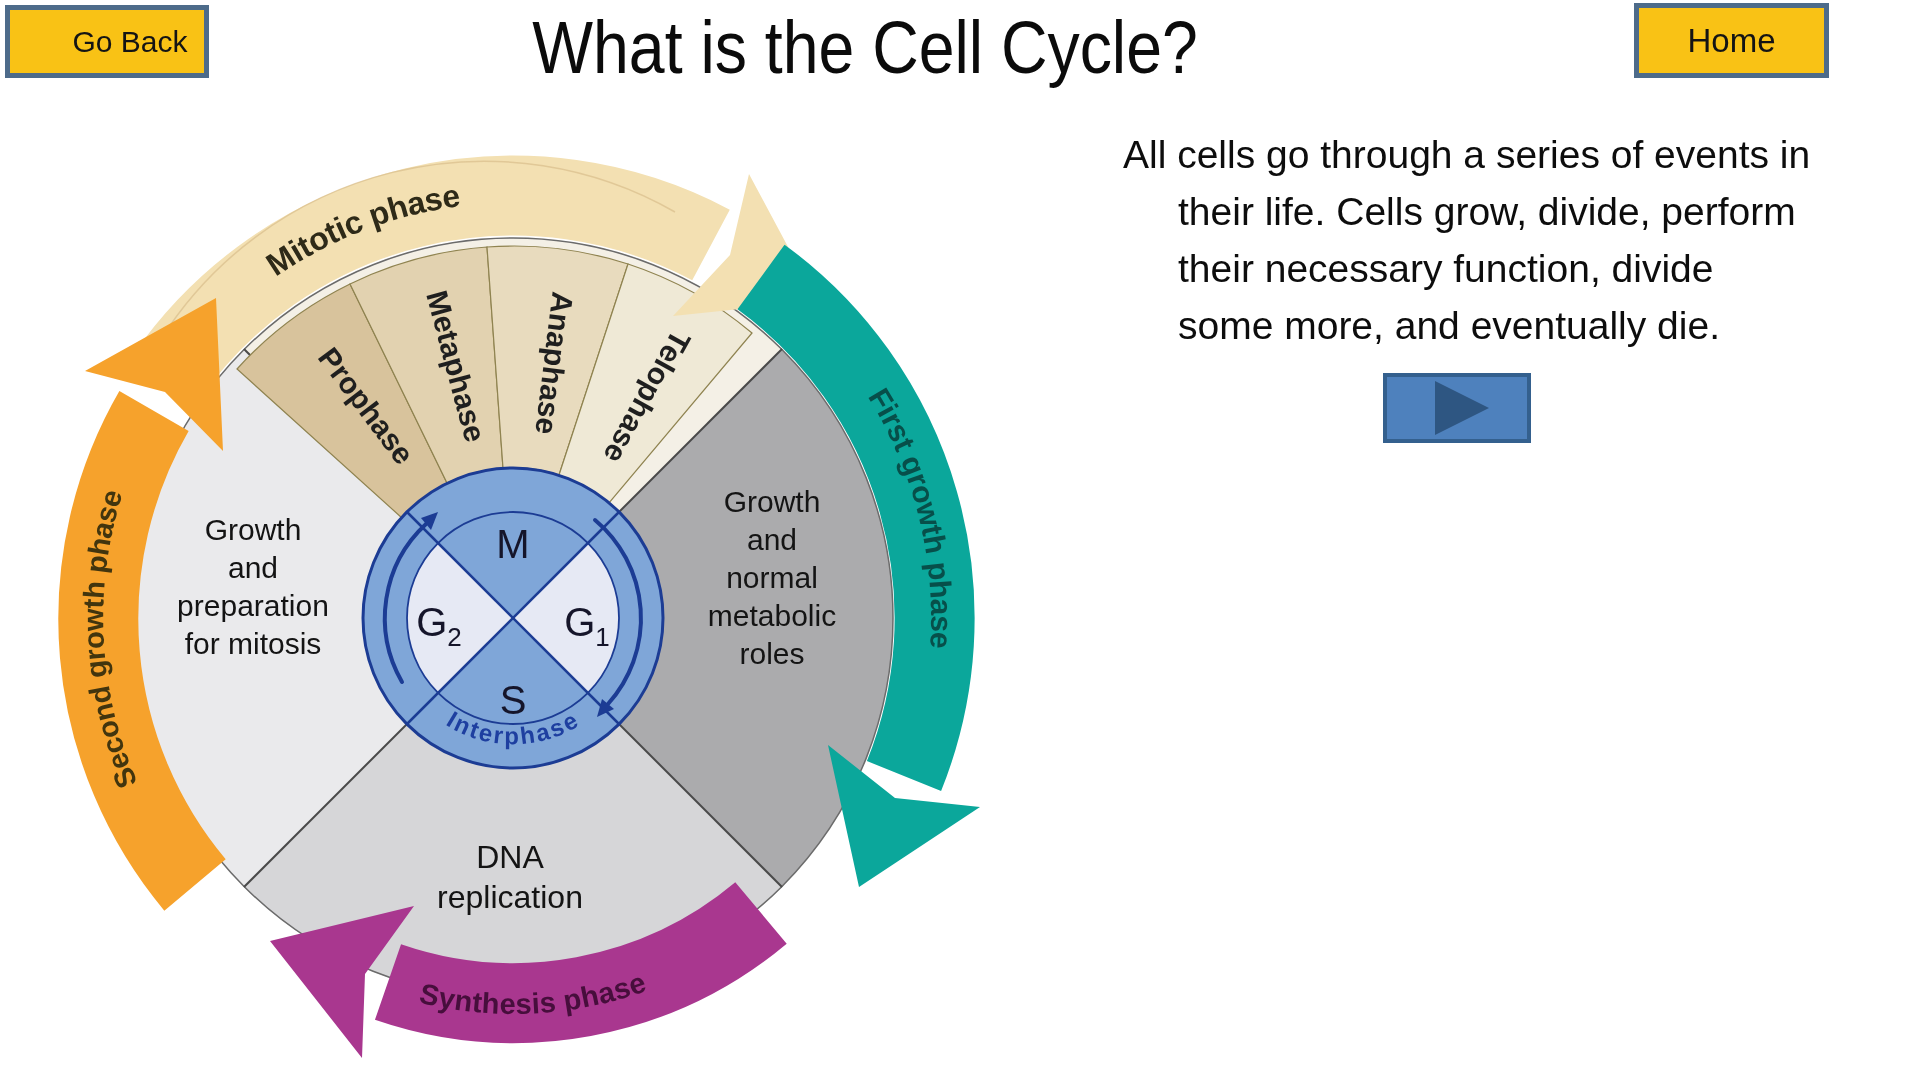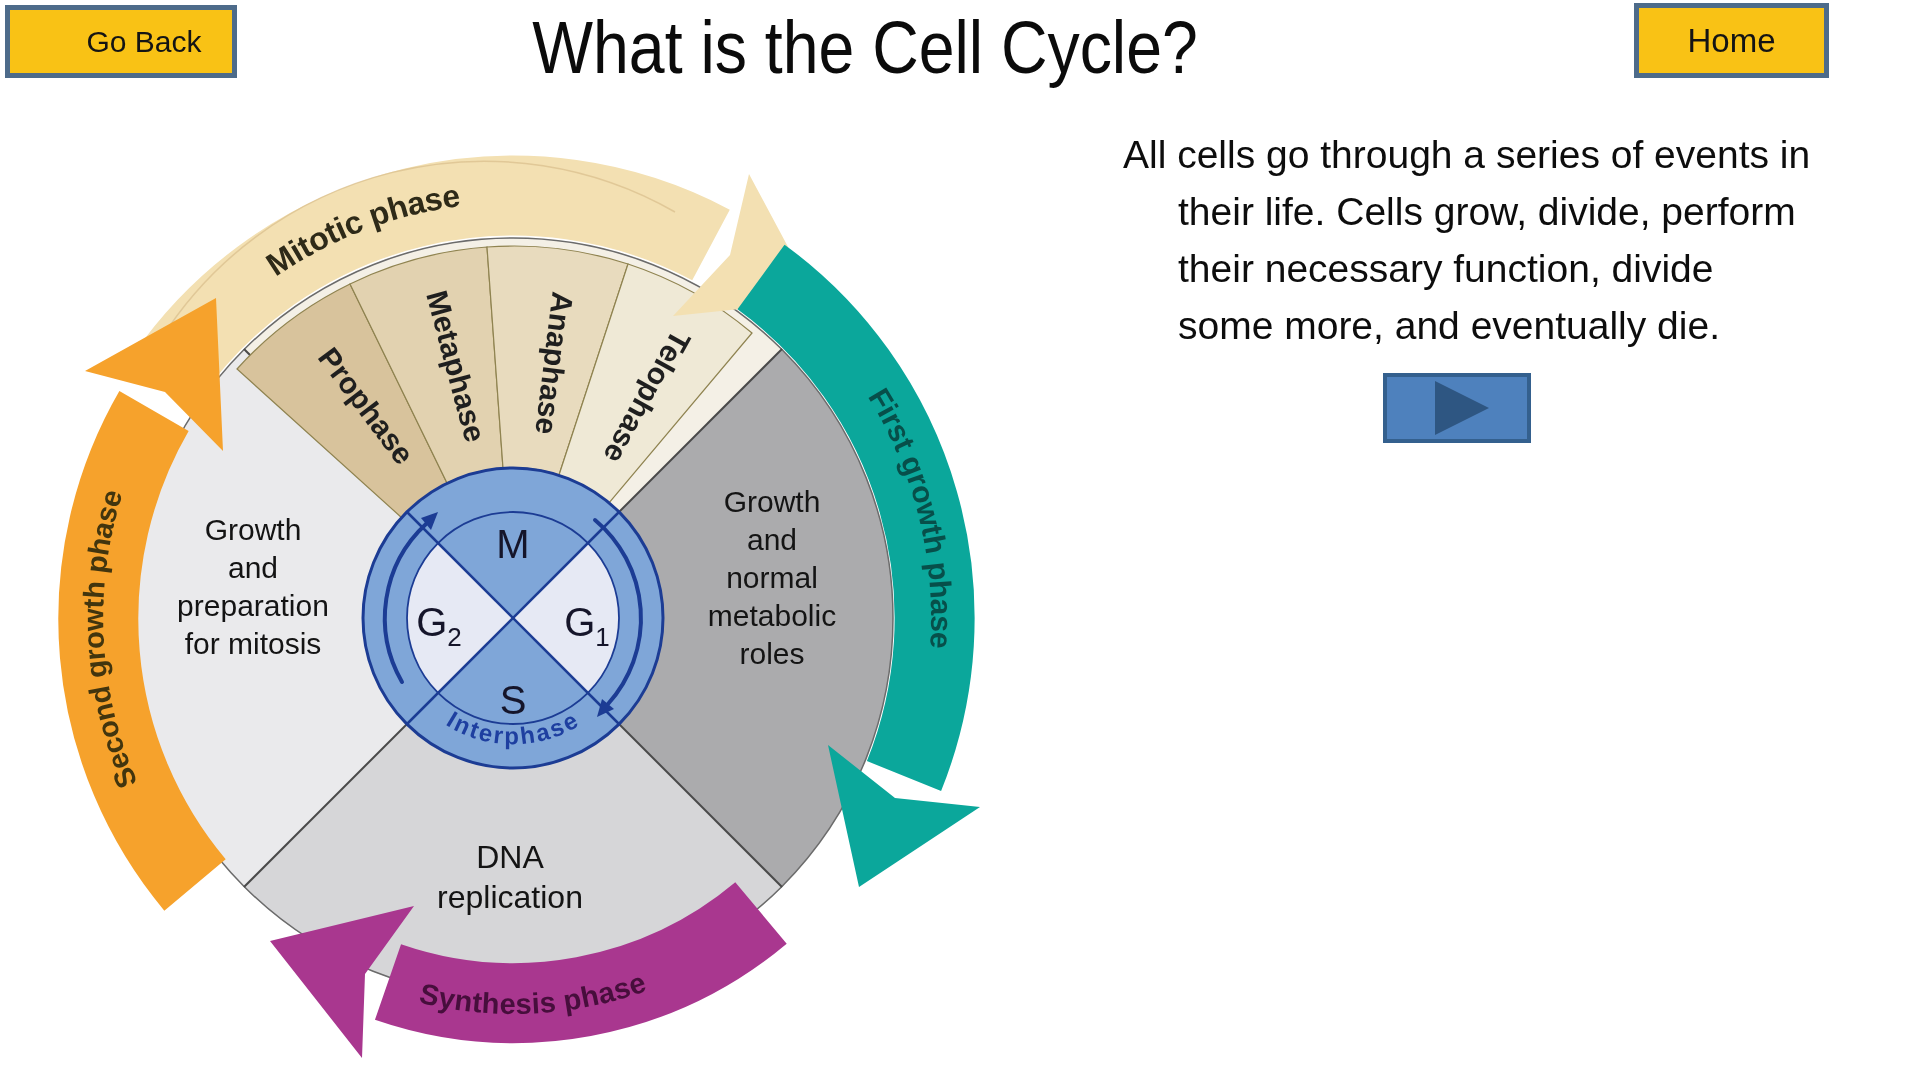--- a/index.html
+++ b/index.html
@@ -5,21 +5,21 @@
   html,body{margin:0;padding:0;}
   body{
     width:1920px;height:1080px;position:relative;overflow:hidden;
     background:#ffffff;font-family:"Liberation Sans",sans-serif;color:#111;
   }
   .nav-btn{
     position:absolute;background:#F9C215;border:5px solid #4D6B8A;
     display:flex;align-items:center;justify-content:center;
     color:#141414;box-sizing:border-box;cursor:pointer;
   }
-  #go-back-btn{left:5px;top:5px;width:232px;height:73px;font-size:30px;padding-left:46px;}
+  #go-back-btn{left:5px;top:5px;width:204px;height:73px;font-size:30px;padding-left:46px;}
   #home-btn{left:1634px;top:3px;width:195px;height:75px;font-size:33px;}
   .title{
     position:absolute;left:365px;top:6px;width:1000px;line-height:84px;
     text-align:center;font-size:74px;color:#0b0b0b;white-space:nowrap;
     transform:scaleX(0.87);
   }
   .intro{
     position:absolute;left:1123px;top:126px;width:810px;
     font-size:39px;line-height:57px;color:#0d0d0d;
   }

